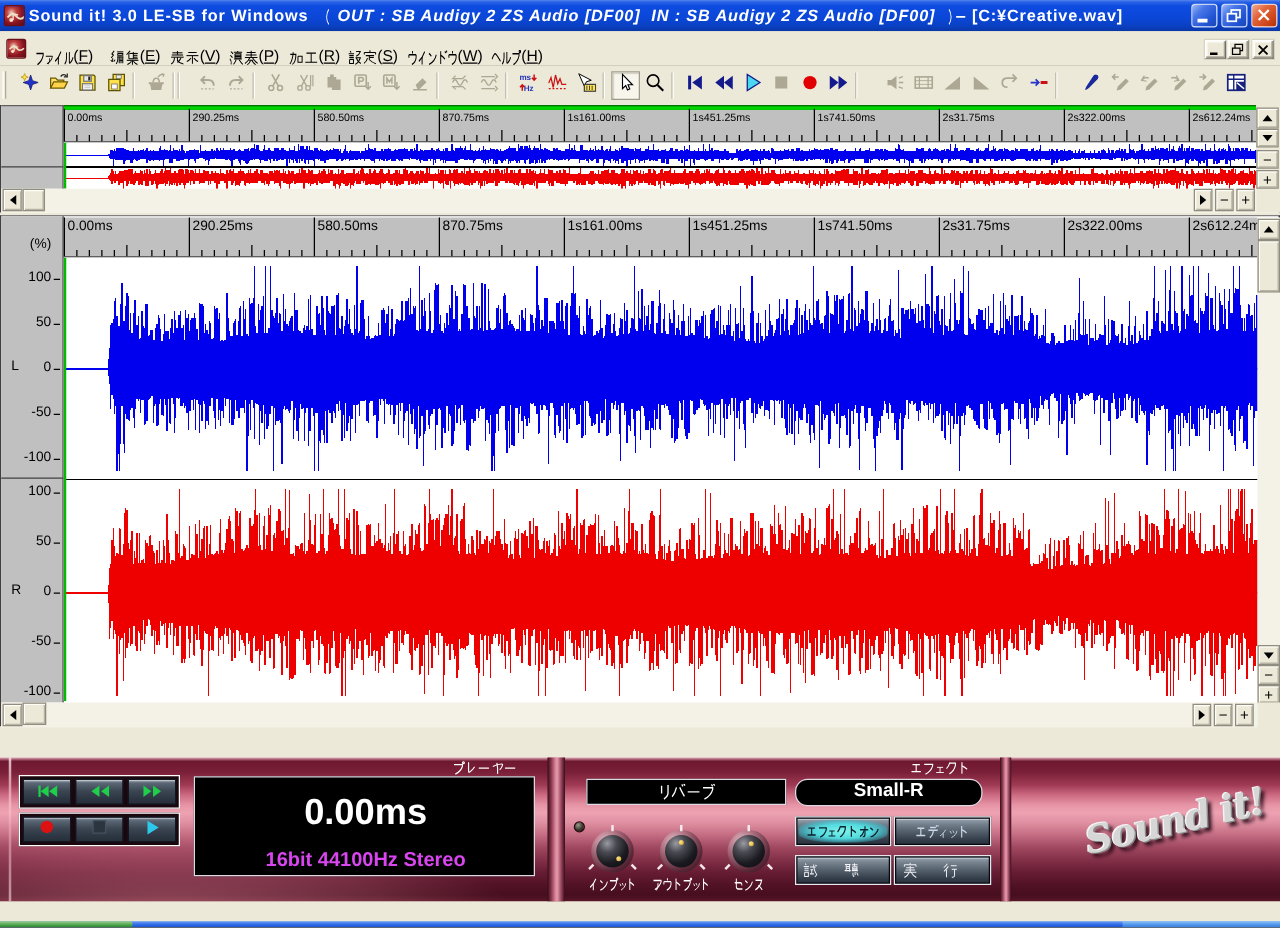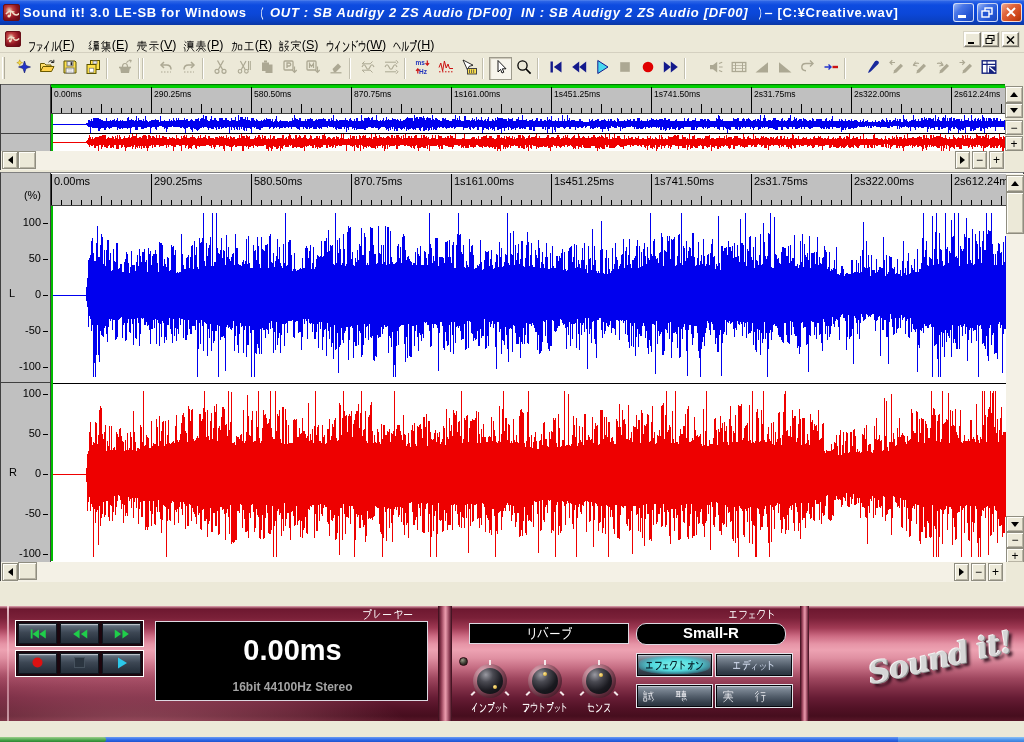--- a/index.html
+++ b/index.html
@@ -78,21 +78,21 @@
   .status1 span{margin-left:26px;}
 
   
   .panel{left:0;top:606px;width:1024px;height:115px;
     background:linear-gradient(180deg,#e3aab6 0px,#6e1830 3px,#7a2038 12px,#a03a54 22px,#cc6a82 30px,#e694a6 38px,#eda2b2 44px,#e090a2 52px,#c46c82 62px,#a04860 72px,#823048 82px,#661c34 92px,#521226 102px,#460e1e 110px,#581628 115px);}
   .panel .sheen{left:0;top:50px;width:450px;height:65px;background:radial-gradient(ellipse at 30% 115%,rgba(255,160,178,.42) 0%,rgba(255,160,178,.18) 40%,transparent 62%);}
   .v-div{top:0;height:115px;background:linear-gradient(90deg,#350c18,#8c3850 22%,#d88498 45%,#e79aab 55%,#904058 80%,#350c18);}
   .panel-label{color:#fff;font-size:11px;}
   .lcd{background:#000;border:1px solid #ded9e2;}
   .lcd-time{color:#fff;font-weight:bold;font-size:29px;text-align:center;}
-  .lcd-fmt{color:#a3a3a3;font-weight:bold;font-size:12px;text-align:center;}
+  .lcd-fmt{color:#d946ef;font-weight:bold;font-size:16px;text-align:center;}
   .pgroup{border:1px solid #fff;background:#1c060e;padding:2px;display:flex;gap:3px;}
   .pbtn{width:39px;height:21px;position:relative;border:1px solid #10161e;
     background:linear-gradient(180deg,#8c98a6 0%,#5a6674 14%,#3d4754 45%,#2c3642 80%,#262f3a 100%);
     box-shadow:inset 0 1px 0 rgba(255,255,255,.45);display:flex;align-items:center;justify-content:center;}
   .ebtn{position:absolute;border:1px solid #e6e6ec;background:#05080c;padding:1px;}
   .ebtn .face{width:100%;height:100%;display:flex;align-items:center;justify-content:center;position:relative;
     background:linear-gradient(180deg,#9aa5b3 0%,#77828f 20%,#505b68 55%,#333d49 85%,#2b343f 100%);
     box-shadow:inset 0 1px 0 rgba(255,255,255,.4);}
   .ebtn .glow{position:absolute;left:2%;top:6%;width:96%;height:88%;border-radius:40%;
     background:radial-gradient(ellipse at 50% 50%,#7ff2ea 0%,#52dade 45%,rgba(60,190,205,.55) 68%,transparent 85%);}

